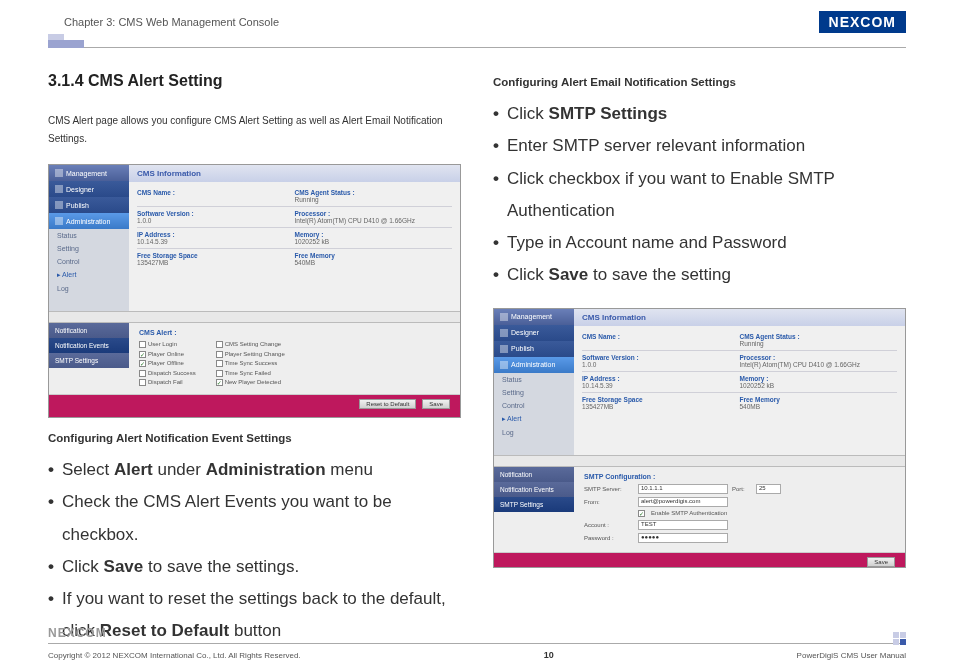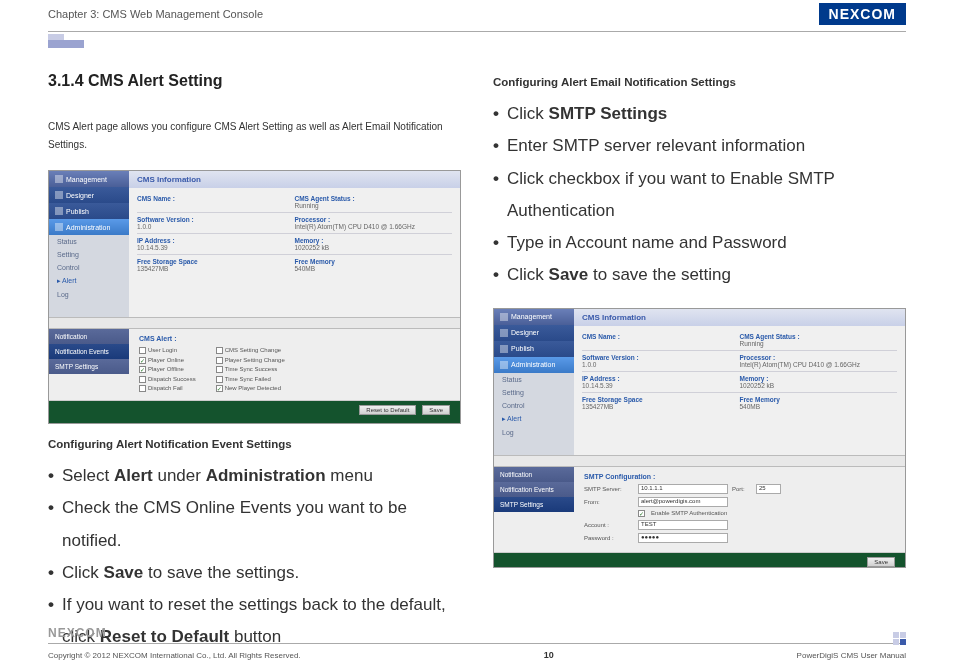--- a/index.html
+++ b/index.html
@@ -1,32 +1,32 @@
 <!DOCTYPE html>
 <html><head>
 <meta charset="utf-8">
 <style>
 * { box-sizing: border-box; margin: 0; padding: 0; }
 body { font-family: Arial, sans-serif; background: #fff; width: 954px; height: 672px; position: relative; color: #333; }
-.page-header { position: absolute; top: 0; left: 48px; right: 48px; height: 32px; border-bottom: 1px solid #aaa; display: flex; justify-content: space-between; align-items: center; padding-bottom: 4px; }
+.page-header { position: absolute; top: 0; left: 64px; right: 48px; height: 48px; border-bottom: 1px solid #aaa; display: flex; justify-content: space-between; align-items: center; padding-bottom: 4px; }
 .chapter { font-size: 11px; color: #555; }
 .logo { display: flex; align-items: center; }
 .logo-box { background: #003a8c; color: #fff; font-weight: bold; font-size: 14px; padding: 3px 10px; letter-spacing: 1px; display: flex; align-items: center; }
 .accent-bar { position: absolute; top: 40px; left: 48px; width: 36px; height: 8px; background: #9aa3d0; }
 .accent-bar2 { position: absolute; top: 34px; left: 48px; width: 16px; height: 6px; background: #c8cce5; }
 .content { position: absolute; top: 72px; left: 48px; right: 48px; bottom: 48px; display: flex; gap: 32px; }
 .col { flex: 1; min-width: 0; }
-h2.section-title { font-size: 16px; font-weight: bold; color: #222; margin-bottom: 28px; }
+h2.section-title { font-size: 16px; font-weight: bold; color: #222; margin-bottom: 22px; }
 p.intro { font-size: 10px; line-height: 1.8; color: #333; margin-bottom: 16px; }
 h3.subhead { font-size: 11.5px; font-weight: bold; margin-bottom: 10px; margin-top: 12px; }
 ul.bullets { list-style: none; margin-left: 0; }
 ul.bullets li { font-size: 17px; line-height: 1.9; padding-left: 14px; position: relative; }
 ul.bullets li::before { content: "•"; position: absolute; left: 0; font-weight: bold; }
 b { font-weight: bold; }
-.screenshot { border: 1px solid #999; background: #14532d; margin-bottom: 14px; font-size: 7px; }
+.screenshot { border: 1px solid #999; background: #be185d; margin-bottom: 14px; font-size: 7px; }
 .ss-a { height: 254px; }
 .ss-panel { display: flex; }
 .ss-sidebar { width: 80px; background: #d4d8e0; }
 .sb-item { padding: 4px 6px; color: #fff; font-size: 7px; display: flex; align-items: center; gap: 3px; }
 .sb-mgmt { background: linear-gradient(#6a7fb8,#4a5f98); }
 .sb-des { background: linear-gradient(#3a5a9a,#2a4a8a); }
 .sb-pub { background: linear-gradient(#3a5a9a,#2a4a8a); }
 .sb-admin { background: linear-gradient(#5a9ae8,#3a7ac8); }
 .sb-sub { padding: 3px 8px; color: #5a6a8a; background: #d4d8e0; }
 .sb-sub.sel { color: #2a5aaa; }
@@ -185,21 +185,21 @@
       </div>
       <div class="ss-btnrow">
         <span class="ss-btn">Reset to Default</span>
         <span class="ss-btn">Save</span>
       </div>
     </div>
 
     <h3 class="subhead">Configuring Alert Notification Event Settings</h3>
     <ul class="bullets">
       <li><span>Select </span><b>Alert</b><span> under </span><b>Administration</b><span> menu</span></li>
-      <li>Check the CMS Online Events you want to be notified.</li>
+      <li>Check the CMS Alert Events you want to be checkbox.</li>
       <li><span>Click </span><b>Save</b><span> to save the settings.</span></li>
       <li><span>If you want to reset the settings back to the default, click </span><b>Reset to Default</b><span> button</span></li>
     </ul>
   </div>
 
   <div class="col">
     <h3 class="subhead" style="margin-top:4px">Configuring Alert Email Notification Settings</h3>
     <ul class="bullets" style="margin-bottom:16px">
       <li><span>Click </span><b>SMTP Settings</b></li>
       <li>Enter SMTP server relevant information</li>

